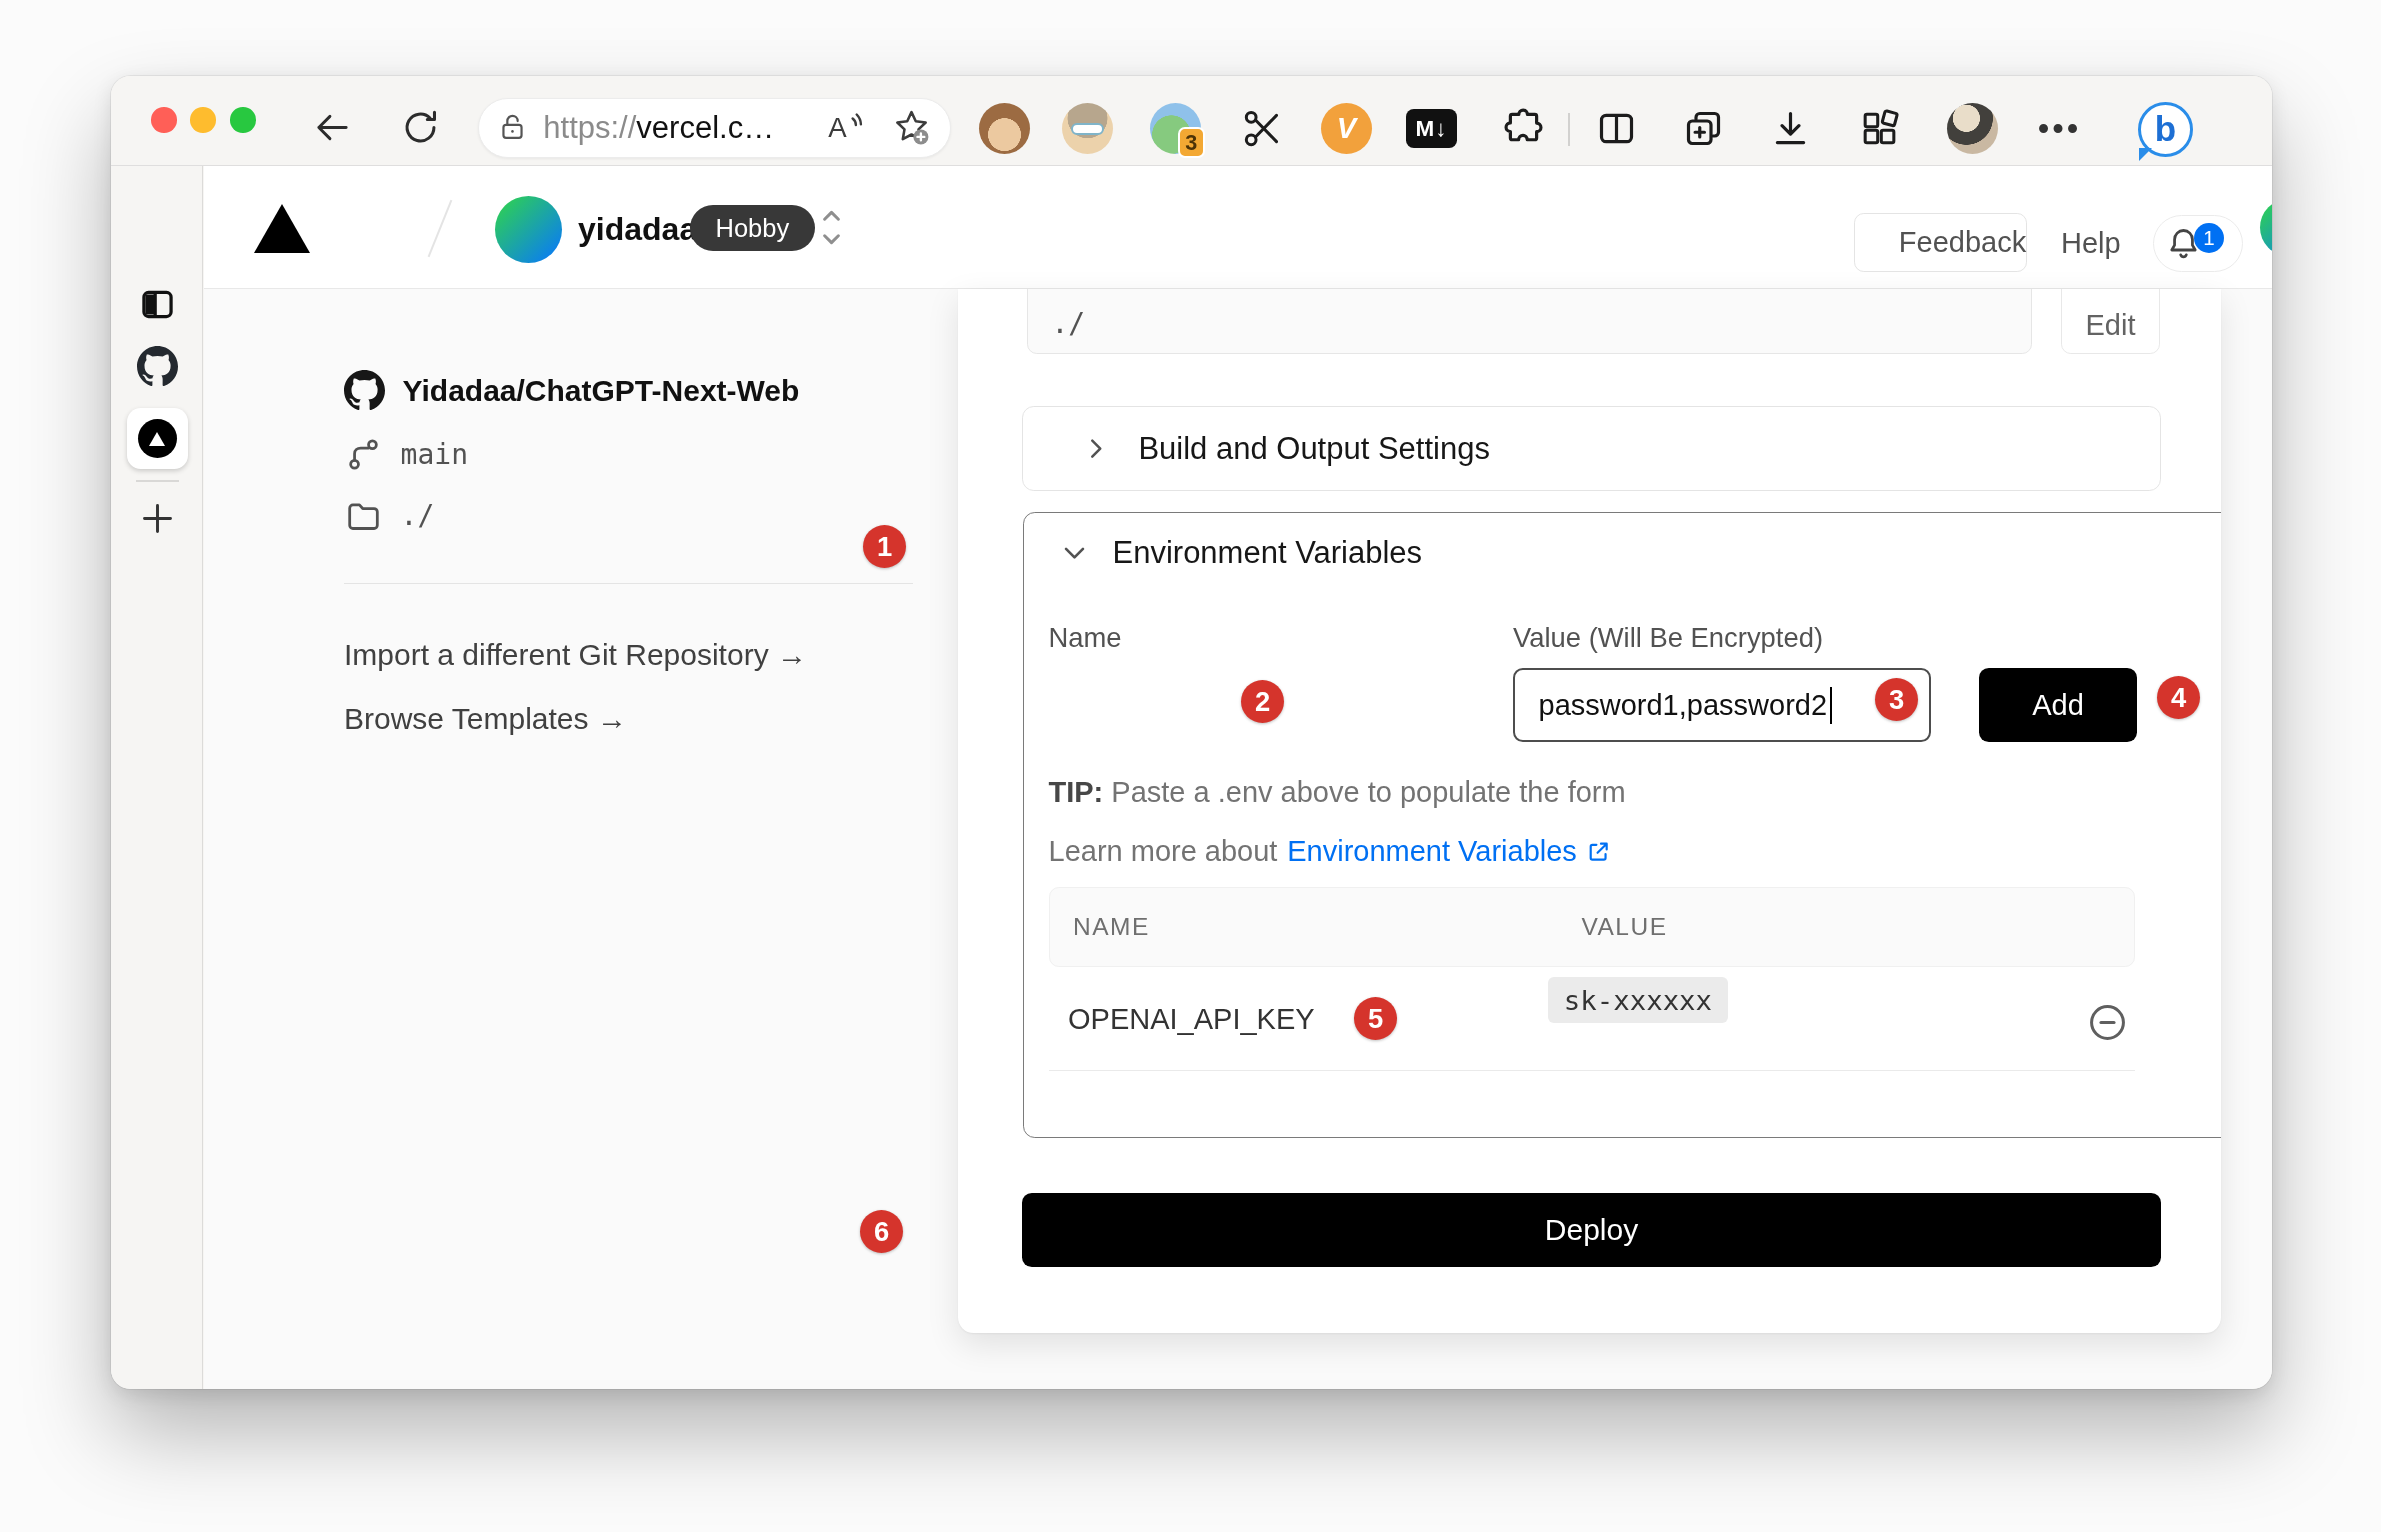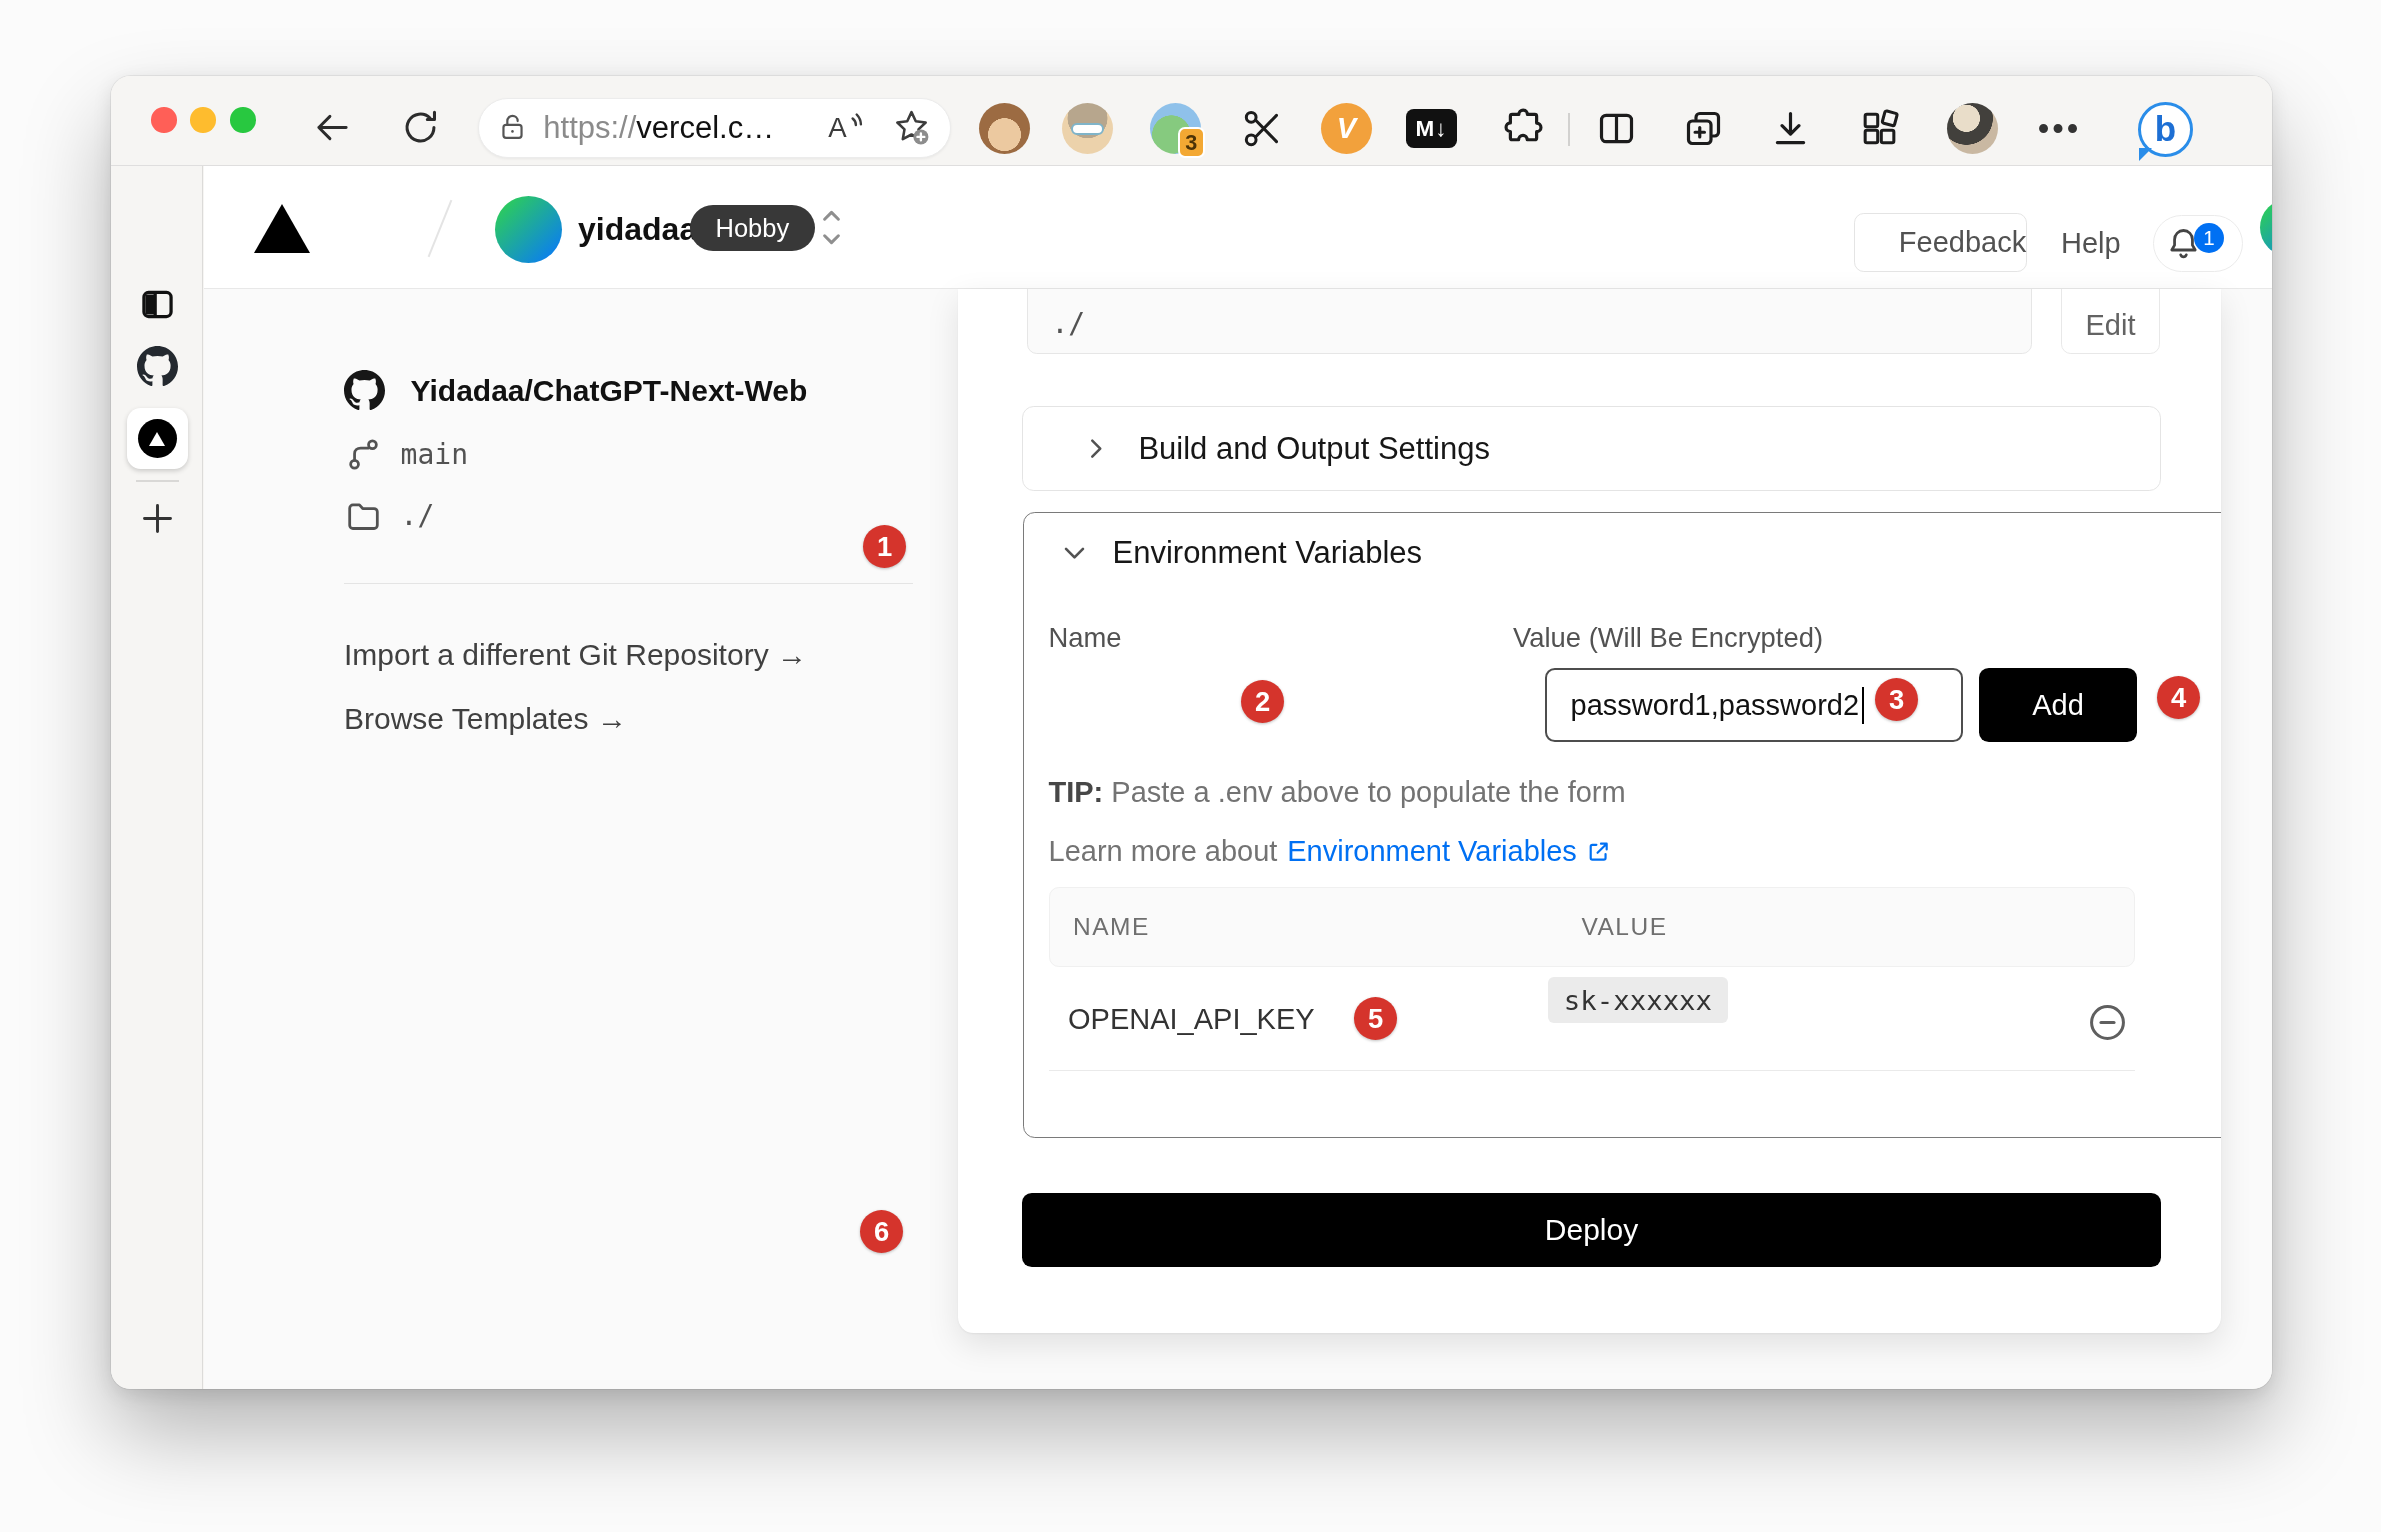--- a/index.html
+++ b/index.html
@@ -88,21 +88,21 @@
                  border:1px solid #ebebeb; border-radius:29px; display:flex; align-items:center;
                  padding-left:9.8px; }
   .vh-notif { position:absolute; left:1990px; top:57px; width:30px; height:30px; border-radius:50%;
               background:#0070f3; color:#fff; font-size:20.6px; display:flex; align-items:center;
               justify-content:center; }
   .vh-avatar2 { position:absolute; left:2056px; top:33px; width:57px; height:57px; border-radius:50%;
                 background:linear-gradient(135deg,#2fd24f 5%,#0b7ef0 90%); }
 
   
   .lrow { position:absolute; display:flex; align-items:center; gap:17.6px; color:#525252; }
-  .lrow .txt-repo { font-size:30px; font-weight:600; color:#111;margin-left:8px; }
+  .lrow .txt-repo { font-size:30px; font-weight:600; color:#111; }
   .mono { font-family:"DejaVu Sans Mono", monospace; }
   .lrow .txt-meta { font-size:28px; color:#525252; }
   .ldivider { position:absolute; left:140px; top:417px; width:569px; height:1px; background:#e4e4e4; }
   .llink { position:absolute; left:140px; font-size:30px; color:#404040; }
 
   
   .card { position:absolute; left:754px; top:123px; width:1263px; height:1044px; background:#fff;
           border-radius:0 0 15.7px 15.7px; overflow:hidden;
           box-shadow:0 11.8px 33px rgba(0,0,0,.10), 0 1px 2px rgba(0,0,0,.05); }
   .rootinput { position:absolute; left:69px; top:-13.7px; width:1005px; height:79px; background:#fafafa;
@@ -116,21 +116,21 @@
                 padding-left:59px; gap:29px; }
   .buildpanel .cap { font-size:31px; color:#171717; }
   .envpanel { position:absolute; left:65px; top:223px; width:1254px; height:626px; background:#fff;
               border:1px solid #7a7a7a; border-radius:11.8px; }
   .env-head { position:absolute; left:36px; top:21.6px; display:flex; align-items:center; gap:23.5px; }
   .env-head .cap { font-size:31px; color:#171717; }
   .flabel { position:absolute; top:109px; font-size:27.4px; color:#525252; }
   .finput { position:absolute; top:155px; height:74px; border-radius:9.8px; background:#fff;
             display:flex; align-items:center; padding-left:23.5px; font-size:29px; color:#111; }
   .name-input { left:24.5px; width:417px; border:1px solid #e2e2e2; }
-  .value-input { left:489px; width:418px; border:2px solid #4d4d4d;margin-left:32px; }
+  .value-input { left:489px; width:418px; border:2px solid #4d4d4d; }
   .caret { width:2px; height:37px; background:#000; margin-left:2.9px; }
   .addbtn { position:absolute; left:955px; top:155px; width:158px; height:74px; background:#000;
             border-radius:9.8px; color:#fff; font-size:29px; display:flex; align-items:center;
             justify-content:center; }
   .tipline { position:absolute; left:24.5px; top:263px; font-size:29px; color:#737373; }
   .tipline b { color:#474747; font-weight:bold; }
   .learnline { position:absolute; left:24.5px; top:322px; font-size:29px; color:#737373;
                display:flex; align-items:center; gap:9.8px; }
   .learnline a { color:#0070f3; text-decoration:none; display:flex; align-items:center; gap:7.8px; }
   .envtablehead { position:absolute; left:24.5px; top:374px; width:1086px; height:80px; background:#fafafa;

